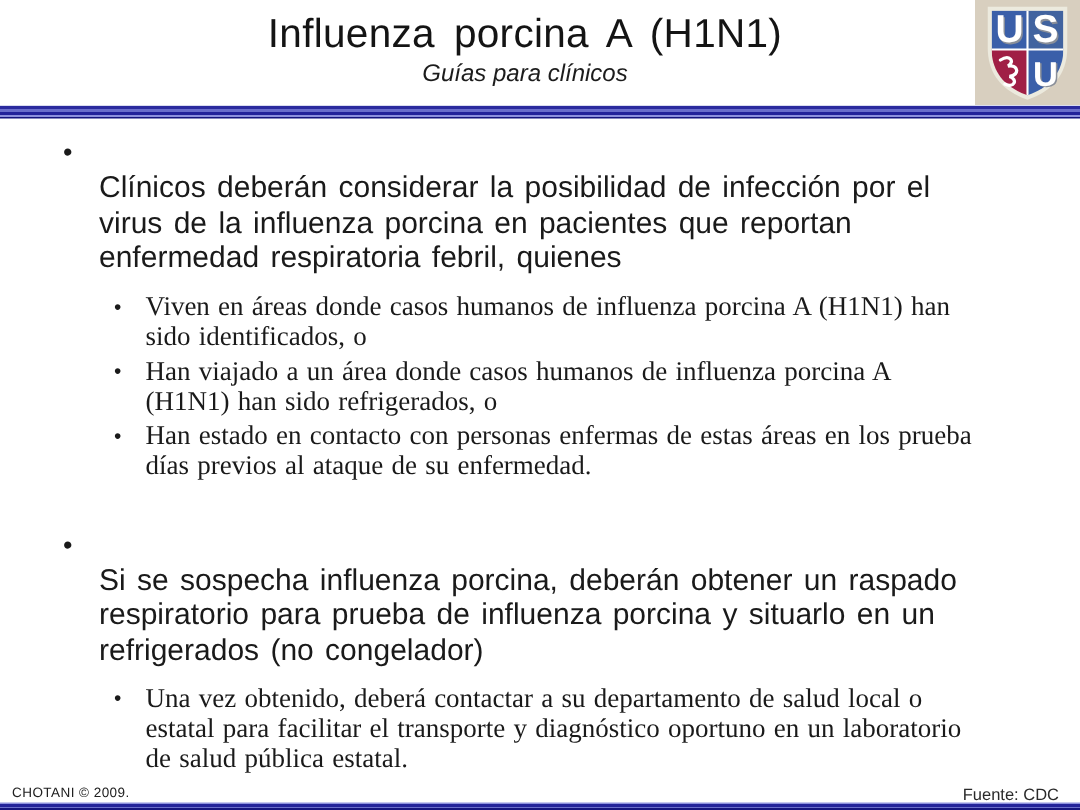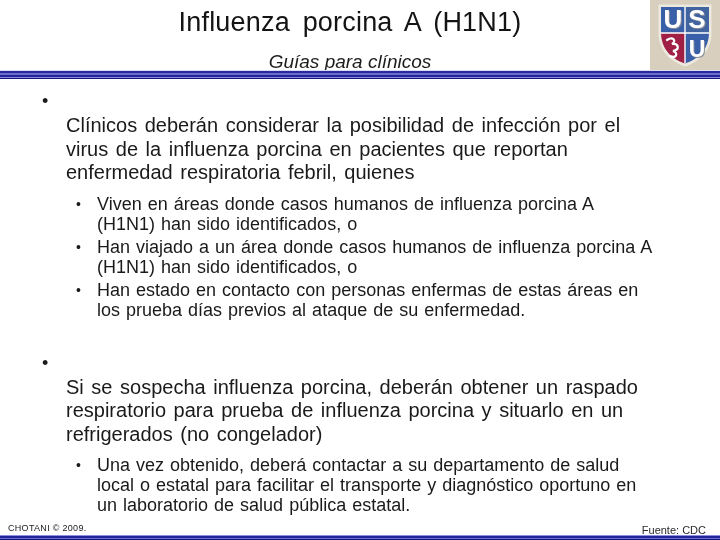--- a/index.html
+++ b/index.html
@@ -9,21 +9,21 @@
     background: #ffffff;
     font-family: "Liberation Sans", sans-serif;
     color: #1a1a1a;
     overflow: hidden;
   }
   .slide { position: absolute; inset: 0; }
 
   
   .title-block { position: absolute; top: 7px; left: 0; width: 700px; text-align: center; }
   .title { font-size: 27px; color: #141414; letter-spacing: 0.2px; word-spacing: 5px; }
-  .subtitle { font-size: 19px; font-style: italic; margin-top: 13px; color: #1c1c1c; }
+  .subtitle { font-size: 16px; font-style: italic; margin-top: 3px; color: #1c1c1c; }
 
   
   .logo-block {
     position: absolute; top: 0; right: 0;
     width: 70px; height: 70px;
     background: #d8cfbf;
     display: flex; justify-content: center; align-items: flex-start;
   }
   .logo-block svg { margin-top: 2px; }
 
@@ -41,21 +41,21 @@
 
   
   .content { position: absolute; top: 90px; left: 42px; width: 620px; }
   .bullet { display: flex; }
   .l1 { font-size: 20px; line-height: 23.5px; word-spacing: 2px; }
   .l1 .marker { flex: none; width: 24px; font-size: 18px; }
   .l1 .btext { width: 590px; margin-top: 24px; }
   .sub-list { margin: 9px 0 0 34px; }
   .l2 { font-size: 18px; line-height: 20px; word-spacing: 1px; margin-bottom: 3px; }
   .l2 .marker { flex: none; width: 21px; font-size: 14px; line-height: 20px; }
-  .l2 .btext { width: 555px; }
+  .l2 .btext { width: 555px; font-family: Liberation Serif, serif; }
   .main-gap { margin-top: 32px; }
 
   
   .footer-left {
     position: absolute; left: 8px; bottom: 7px;
     font-size: 9px; letter-spacing: 0.3px; color: #202020; text-align: center;
   }
   .footer-right {
     position: absolute; right: 14px; bottom: 4px;
     font-size: 11px; color: #2a2a2a;
@@ -115,21 +115,21 @@
       <span class="marker">•</span>
       <span class="btext">Clínicos deberán considerar la posibilidad de infección por el virus de la influenza porcina en pacientes que reportan enfermedad respiratoria febril, quienes</span>
     </div>
     <div class="sub-list">
       <div class="bullet l2">
         <span class="marker">•</span>
         <span class="btext">Viven en áreas donde casos humanos de influenza porcina A (H1N1) han sido identificados, o</span>
       </div>
       <div class="bullet l2">
         <span class="marker">•</span>
-        <span class="btext">Han viajado a un área donde casos humanos de influenza porcina A (H1N1) han sido identificados, o</span>
+        <span class="btext">Han viajado a un área donde casos humanos de influenza porcina A (H1N1) han sido refrigerados, o</span>
       </div>
       <div class="bullet l2">
         <span class="marker">•</span>
         <span class="btext">Han estado en contacto con personas enfermas de estas áreas en los prueba días previos al ataque de su enfermedad.</span>
       </div>
     </div>
 
     <div class="bullet l1 main-gap">
       <span class="marker">•</span>
       <span class="btext">Si se sospecha influenza porcina, deberán obtener un raspado respiratorio para prueba de influenza porcina y situarlo en un refrigerados (no congelador)</span>

